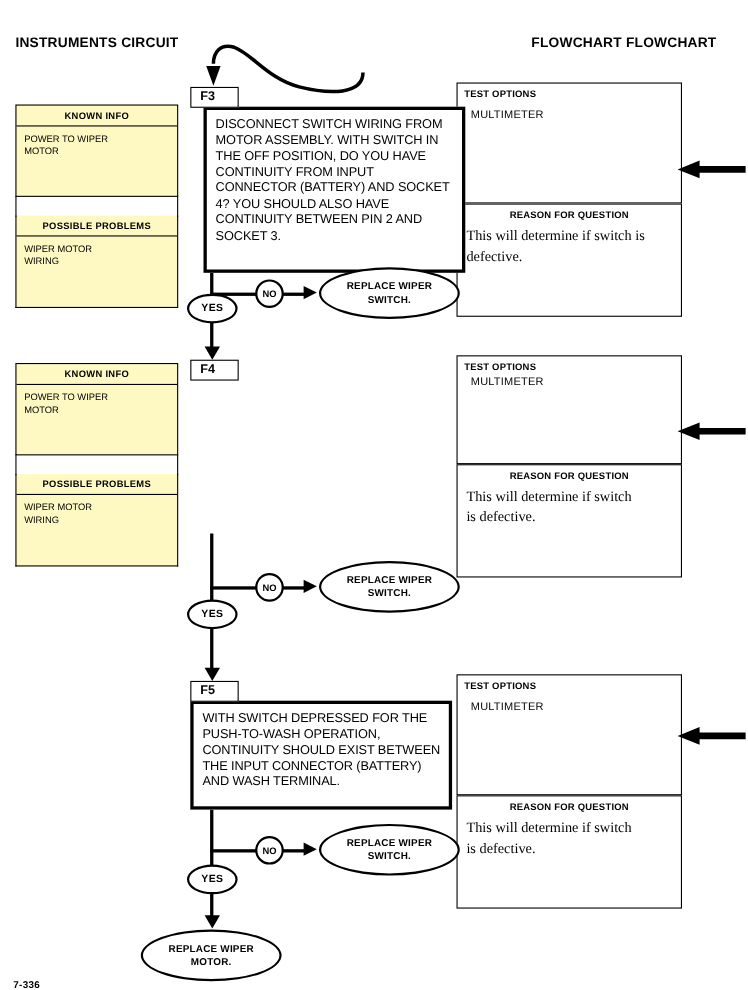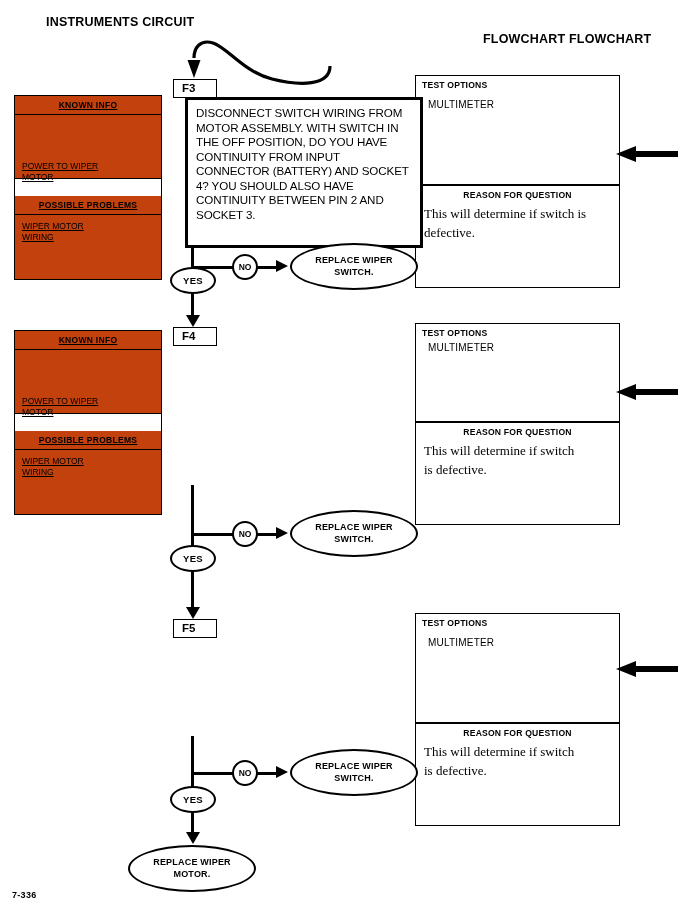--- a/index.html
+++ b/index.html
@@ -20,50 +20,49 @@
   }
 
   
   .page-header {
     position: absolute;
     font-size: 12.5px;
     font-weight: bold;
     letter-spacing: 0.2px;
     white-space: nowrap;
   }
-  #hdr-left  { left: 14px;  top: 15px; margin-left: 32px; }
+  #hdr-left  { left: 14px;  top: 32px; }
   #hdr-right { left: 483px; top: 32px; }
 
   
   .info-panel {
     position: absolute;
     left: 14px;
     width: 148px;
     border: 1.5px solid #000;
     box-sizing: border-box;
-    background: #c2410c;
-    text-decoration: underline;
+    background: #fef9c3;
   }
   .info-head {
     text-align: center;
     font-size: 8.5px;
     font-weight: bold;
     letter-spacing: 0.3px;
     padding: 4px 2px 4px;
     border-bottom: 1.5px solid #000;
     box-sizing: border-box;
   }
   .info-body {
     font-size: 8.5px;
     line-height: 1.35;
     padding: 6px 7px 4px;
     box-sizing: border-box;
     white-space: pre-line;
   }
-  .info-sec-1 .info-body { height: 68px; margin-top: 40px; }
+  .info-sec-1 .info-body { height: 68px; }
   .info-sec-2 .info-head { border-top: 1.5px solid #000; border-bottom: 1.5px solid #000; }
   .info-sec-2 .info-body { height: 68px; }
 
   
   .step-tab {
     position: absolute;
     border: 1.5px solid #000;
     background: #fff;
     font-size: 11.5px;
     font-weight: bold;
@@ -301,20 +300,23 @@
   <div class="circle-no" style="left:232px; top:521px; width:26px; height:26px;">NO</div>
   <div class="hline" style="left:257px; top:533px; width:20px;"></div>
   <div class="arrow-right" style="left:276px; top:527px;"></div>
   <div class="oval" style="left:290px; top:510px; width:128px; height:47px;">REPLACE WIPER
 SWITCH.</div>
   <div class="oval oval-yes" style="left:170px; top:545px; width:46px; height:27px;">YES</div>
   <div class="vline" style="left:191px; top:571px; height:40px;"></div>
   <div class="arrow-down" style="left:185.5px; top:607px;"></div>
 
   <div class="step-tab" style="left:173px; top:619px;">F5</div>
+  <div class="step-box" style="left:173px; top:637px; width:238px; height:99px;">
+    <div class="step-text">WITH SWITCH DEPRESSED FOR THE PUSH-TO-WASH OPERATION, CONTINUITY SHOULD EXIST BETWEEN THE INPUT CONNECTOR (BATTERY) AND WASH TERMINAL.</div>
+  </div>
 
   <div class="ref-box" style="left:415px; top:613px; width:205px; height:110px;">
     <div class="ref-title-left">TEST OPTIONS</div>
     <div class="ref-item">MULTIMETER</div>
   </div>
   <div class="ref-box" style="left:415px; top:723px; width:205px; height:103px;">
     <div class="ref-title-center">REASON FOR QUESTION</div>
     <div class="ref-note">This will determine if switch
 is defective.</div>
   </div>

